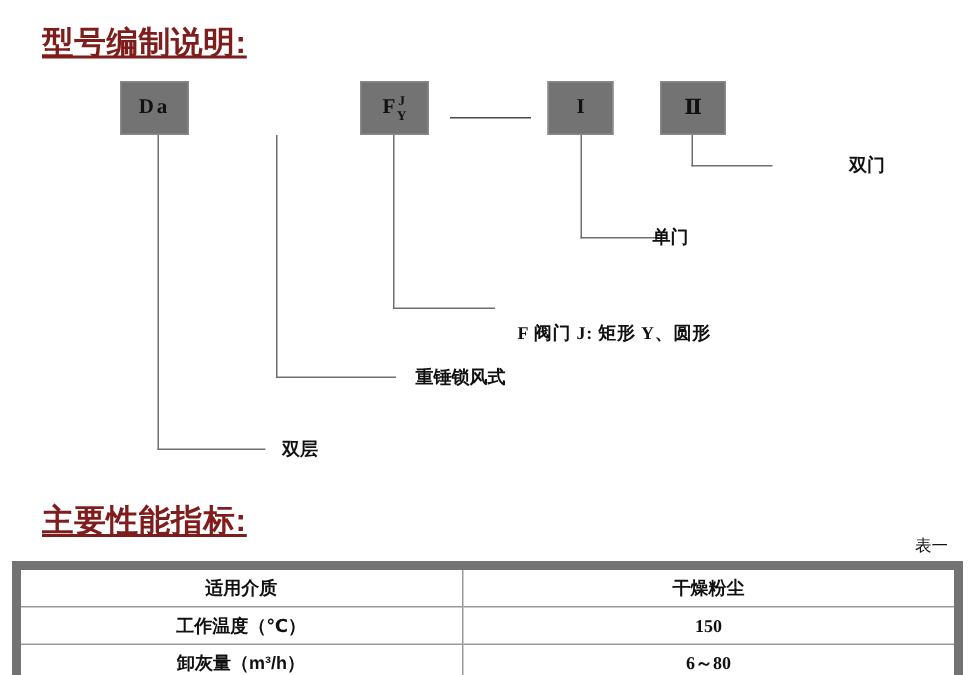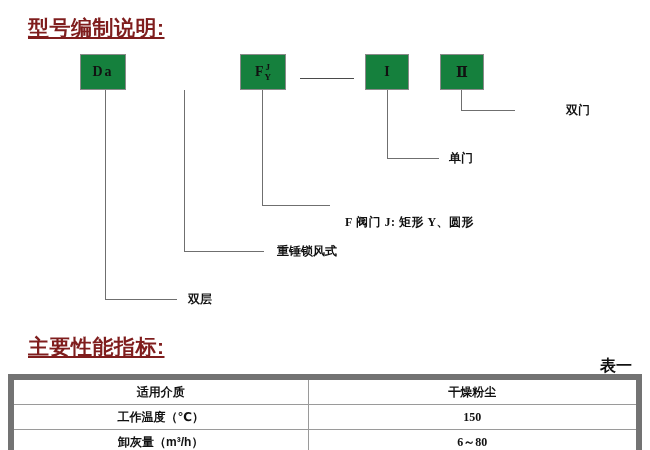--- a/index.html
+++ b/index.html
@@ -32,21 +32,21 @@
 
   
   #model-diagram {
     position: absolute;
     left: 0; top: 0;
     width: 650px; height: 320px;
   }
   .code-box {
     position: absolute;
     border: 1px solid #8a8a8a;
-    background: #15803d;
+    background: #737373;
     display: flex;
     align-items: center;
     justify-content: center;
     font-family: "Liberation Serif", "DejaVu Serif", serif;
     font-size: 14px;
     font-weight: bold;
     color: #111111;
     box-sizing: border-box;
   }
   .code-box .letter-pair {
@@ -98,22 +98,22 @@
     font-family: "Liberation Serif", "DejaVu Serif", serif;
     margin-top: 16px;
   }
 
   
   #table-caption {
     position: absolute;
     right: 18px;
     top: 356px;
     font-family: "Liberation Sans", "DejaVu Sans", sans-serif;
-    font-size: 16px;
-    font-weight: bold;
+    font-size: 11px;
+    font-weight: normal;
     color: #111111;
   }
   #perf-table {
     position: absolute;
     left: 8px;
     top: 374px;
     width: 634px;
     border-collapse: collapse;
     table-layout: fixed;
     border: 6px solid #737373;
@@ -166,21 +166,21 @@
   </div>
 
   <div class="stroke h" id="dash-link" style="left:300px; top:78px; width:54px;"></div>
 
   <div class="stroke v" style="left:461px; top:90px; height:21px;"></div>
   <div class="stroke h" style="left:461px; top:110px; width:54px;"></div>
   <div class="annot" style="left:521px; top:102px;margin-left:45px;">双门</div>
 
   <div class="stroke v" style="left:387px; top:90px; height:69px;"></div>
   <div class="stroke h" style="left:387px; top:158px; width:52px;"></div>
-  <div class="annot" style="left:449px; top:150px;">单门</div>
+  <div class="annot" style="left:435px; top:150px;">单门</div>
 
   <div class="stroke v" style="left:262px; top:90px; height:116px;"></div>
   <div class="stroke h" style="left:262px; top:205px; width:68px;"></div>
   <div class="annot serif" style="left:345px; top:198px; letter-spacing:0.5px;">F 阀门 J: 矩形  Y、圆形</div>
 
   <div class="stroke v" style="left:184px; top:90px; height:162px;"></div>
   <div class="stroke h" style="left:184px; top:251px; width:80px;"></div>
   <div class="annot" style="left:277px; top:243px;">重锤锁风式</div>
 
   <div class="stroke v" style="left:105px; top:90px; height:210px;"></div>

